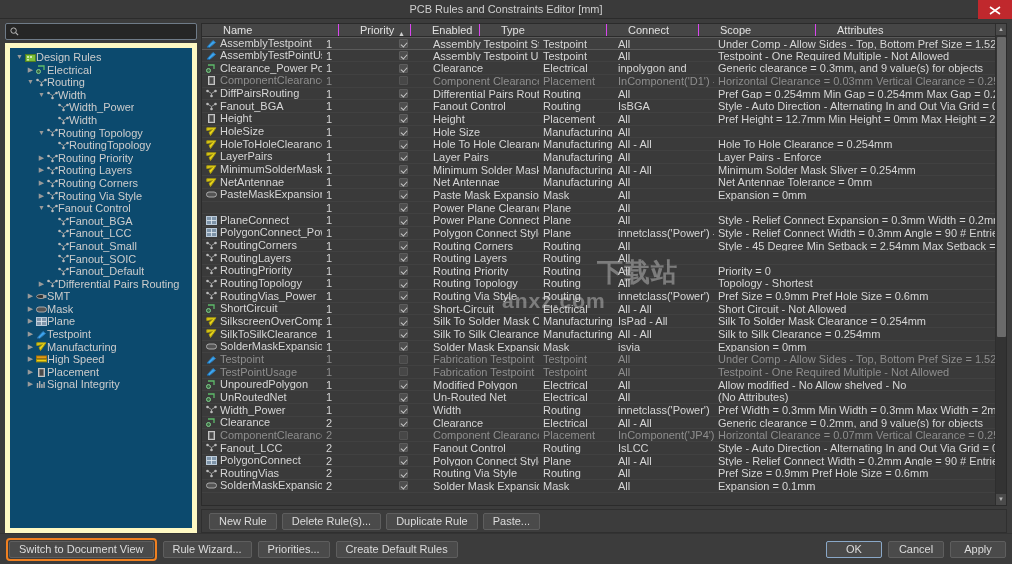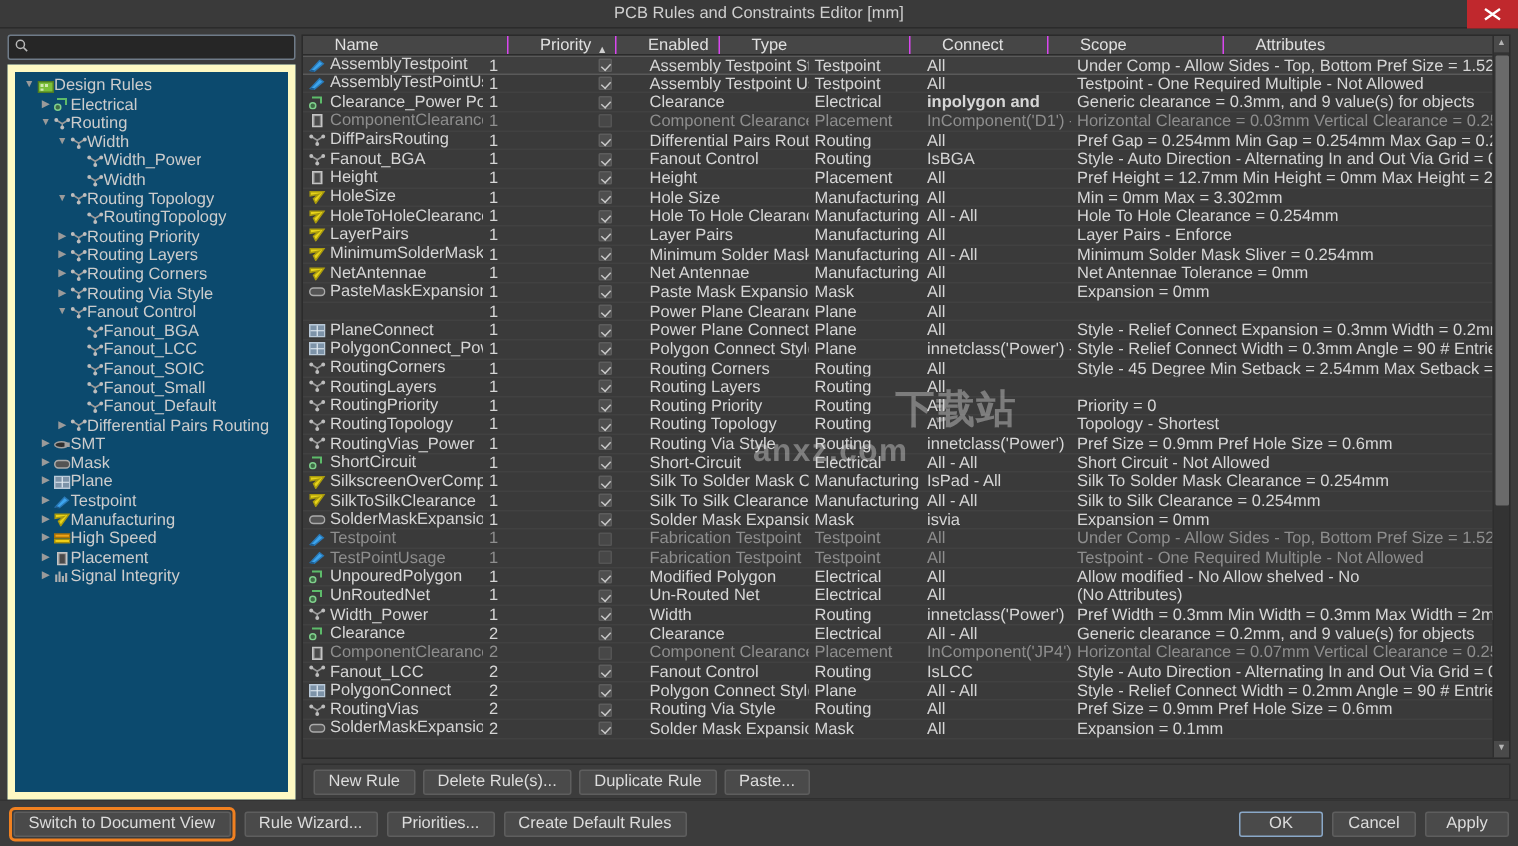--- a/index.html
+++ b/index.html
@@ -344,33 +344,33 @@
           <div class="trow" style="padding-left: 37px;">
             <span class="exp">&nbsp;</span>
             <span class="ico">
               <svg width="11" height="9" viewBox="0 0 11 9">
                 <path d="M1.5 2 L5.5 4.5 L9.5 2 M5.5 4.5 L5.5 7" stroke="#9a9a9a" stroke-width="1" fill="none"></path>
                 <circle cx="1.5" cy="2" r="1.3" fill="#bdbdbd"></circle>
                 <circle cx="9.5" cy="2" r="1.3" fill="#bdbdbd"></circle>
                 <circle cx="5.5" cy="7" r="1.3" fill="#bdbdbd"></circle>
               </svg>
             </span>
-            <span class="lbl">Fanout_SOIC</span>
+            <span class="lbl">Fanout_Small</span>
           </div>
           <div class="trow" style="padding-left: 37px;">
             <span class="exp">&nbsp;</span>
             <span class="ico">
               <svg width="11" height="9" viewBox="0 0 11 9">
                 <path d="M1.5 2 L5.5 4.5 L9.5 2 M5.5 4.5 L5.5 7" stroke="#9a9a9a" stroke-width="1" fill="none"></path>
                 <circle cx="1.5" cy="2" r="1.3" fill="#bdbdbd"></circle>
                 <circle cx="9.5" cy="2" r="1.3" fill="#bdbdbd"></circle>
                 <circle cx="5.5" cy="7" r="1.3" fill="#bdbdbd"></circle>
               </svg>
             </span>
-            <span class="lbl">Fanout_Small</span>
+            <span class="lbl">Fanout_SOIC</span>
           </div>
           <div class="trow" style="padding-left: 37px;">
             <span class="exp">&nbsp;</span>
             <span class="ico">
               <svg width="11" height="9" viewBox="0 0 11 9">
                 <path d="M1.5 2 L5.5 4.5 L9.5 2 M5.5 4.5 L5.5 7" stroke="#9a9a9a" stroke-width="1" fill="none"></path>
                 <circle cx="1.5" cy="2" r="1.3" fill="#bdbdbd"></circle>
                 <circle cx="9.5" cy="2" r="1.3" fill="#bdbdbd"></circle>
                 <circle cx="5.5" cy="7" r="1.3" fill="#bdbdbd"></circle>
               </svg>
@@ -532,21 +532,21 @@
                     </svg>
                   </span>
                   <span>Clearance_Power Polygon</span>
                 </div>
                 <div class="c " style="flex: 0 0 55px;">1</div>
                 <div class="c en" style="flex: 0 0 52px;">
                   <span class="chk on"></span>
                 </div>
                 <div class="c " style="flex: 0 0 110px;">Clearance</div>
                 <div class="c " style="flex: 0 0 75px;">Electrical</div>
-                <div class="c " style="flex: 0 0 100px; font-weight: bold;">inpolygon and</div>
+                <div class="c " style="flex: 0 0 100px;">inpolygon and</div>
                 <div class="c " style="flex: 1 1 auto;">Generic clearance = 0.3mm, and 9 value(s) for objects</div>
               </div>
               <div class="grow dim">
                 <div class="c name" style="flex: 0 0 120px;">
                   <span class="ico">
                     <svg width="11" height="9" viewBox="0 0 11 9">
                       <rect x="2.5" y="0.5" width="6" height="8" fill="#8a8a8a" stroke="#c4c4c4"></rect>
                       <rect x="3.8" y="1.5" width="3.4" height="6" fill="#4a4a4a"></rect>
                     </svg>
                   </span>
@@ -631,21 +631,20 @@
                   </span>
                   <span>HoleSize</span>
                 </div>
                 <div class="c " style="flex: 0 0 55px;">1</div>
                 <div class="c en" style="flex: 0 0 52px;">
                   <span class="chk on"></span>
                 </div>
                 <div class="c " style="flex: 0 0 110px;">Hole Size</div>
                 <div class="c " style="flex: 0 0 75px;">Manufacturing</div>
                 <div class="c " style="flex: 0 0 100px;">All</div>
-                <div class="c " style="flex: 1 1 auto;">Min = 0mm    Max = 3.302mm</div>
               </div>
               <div class="grow">
                 <div class="c name" style="flex: 0 0 120px;">
                   <span class="ico">
                     <svg width="11" height="9" viewBox="0 0 11 9">
                       <path d="M0.8 0.8 L10 0.8 L4.5 8.5 L3 5.5 L6.5 2.5 L0.8 3.5 Z" fill="#e8d319" stroke="#a89a0e"></path>
                     </svg>
                   </span>
                   <span>HoleToHoleClearance</span>
                 </div>

